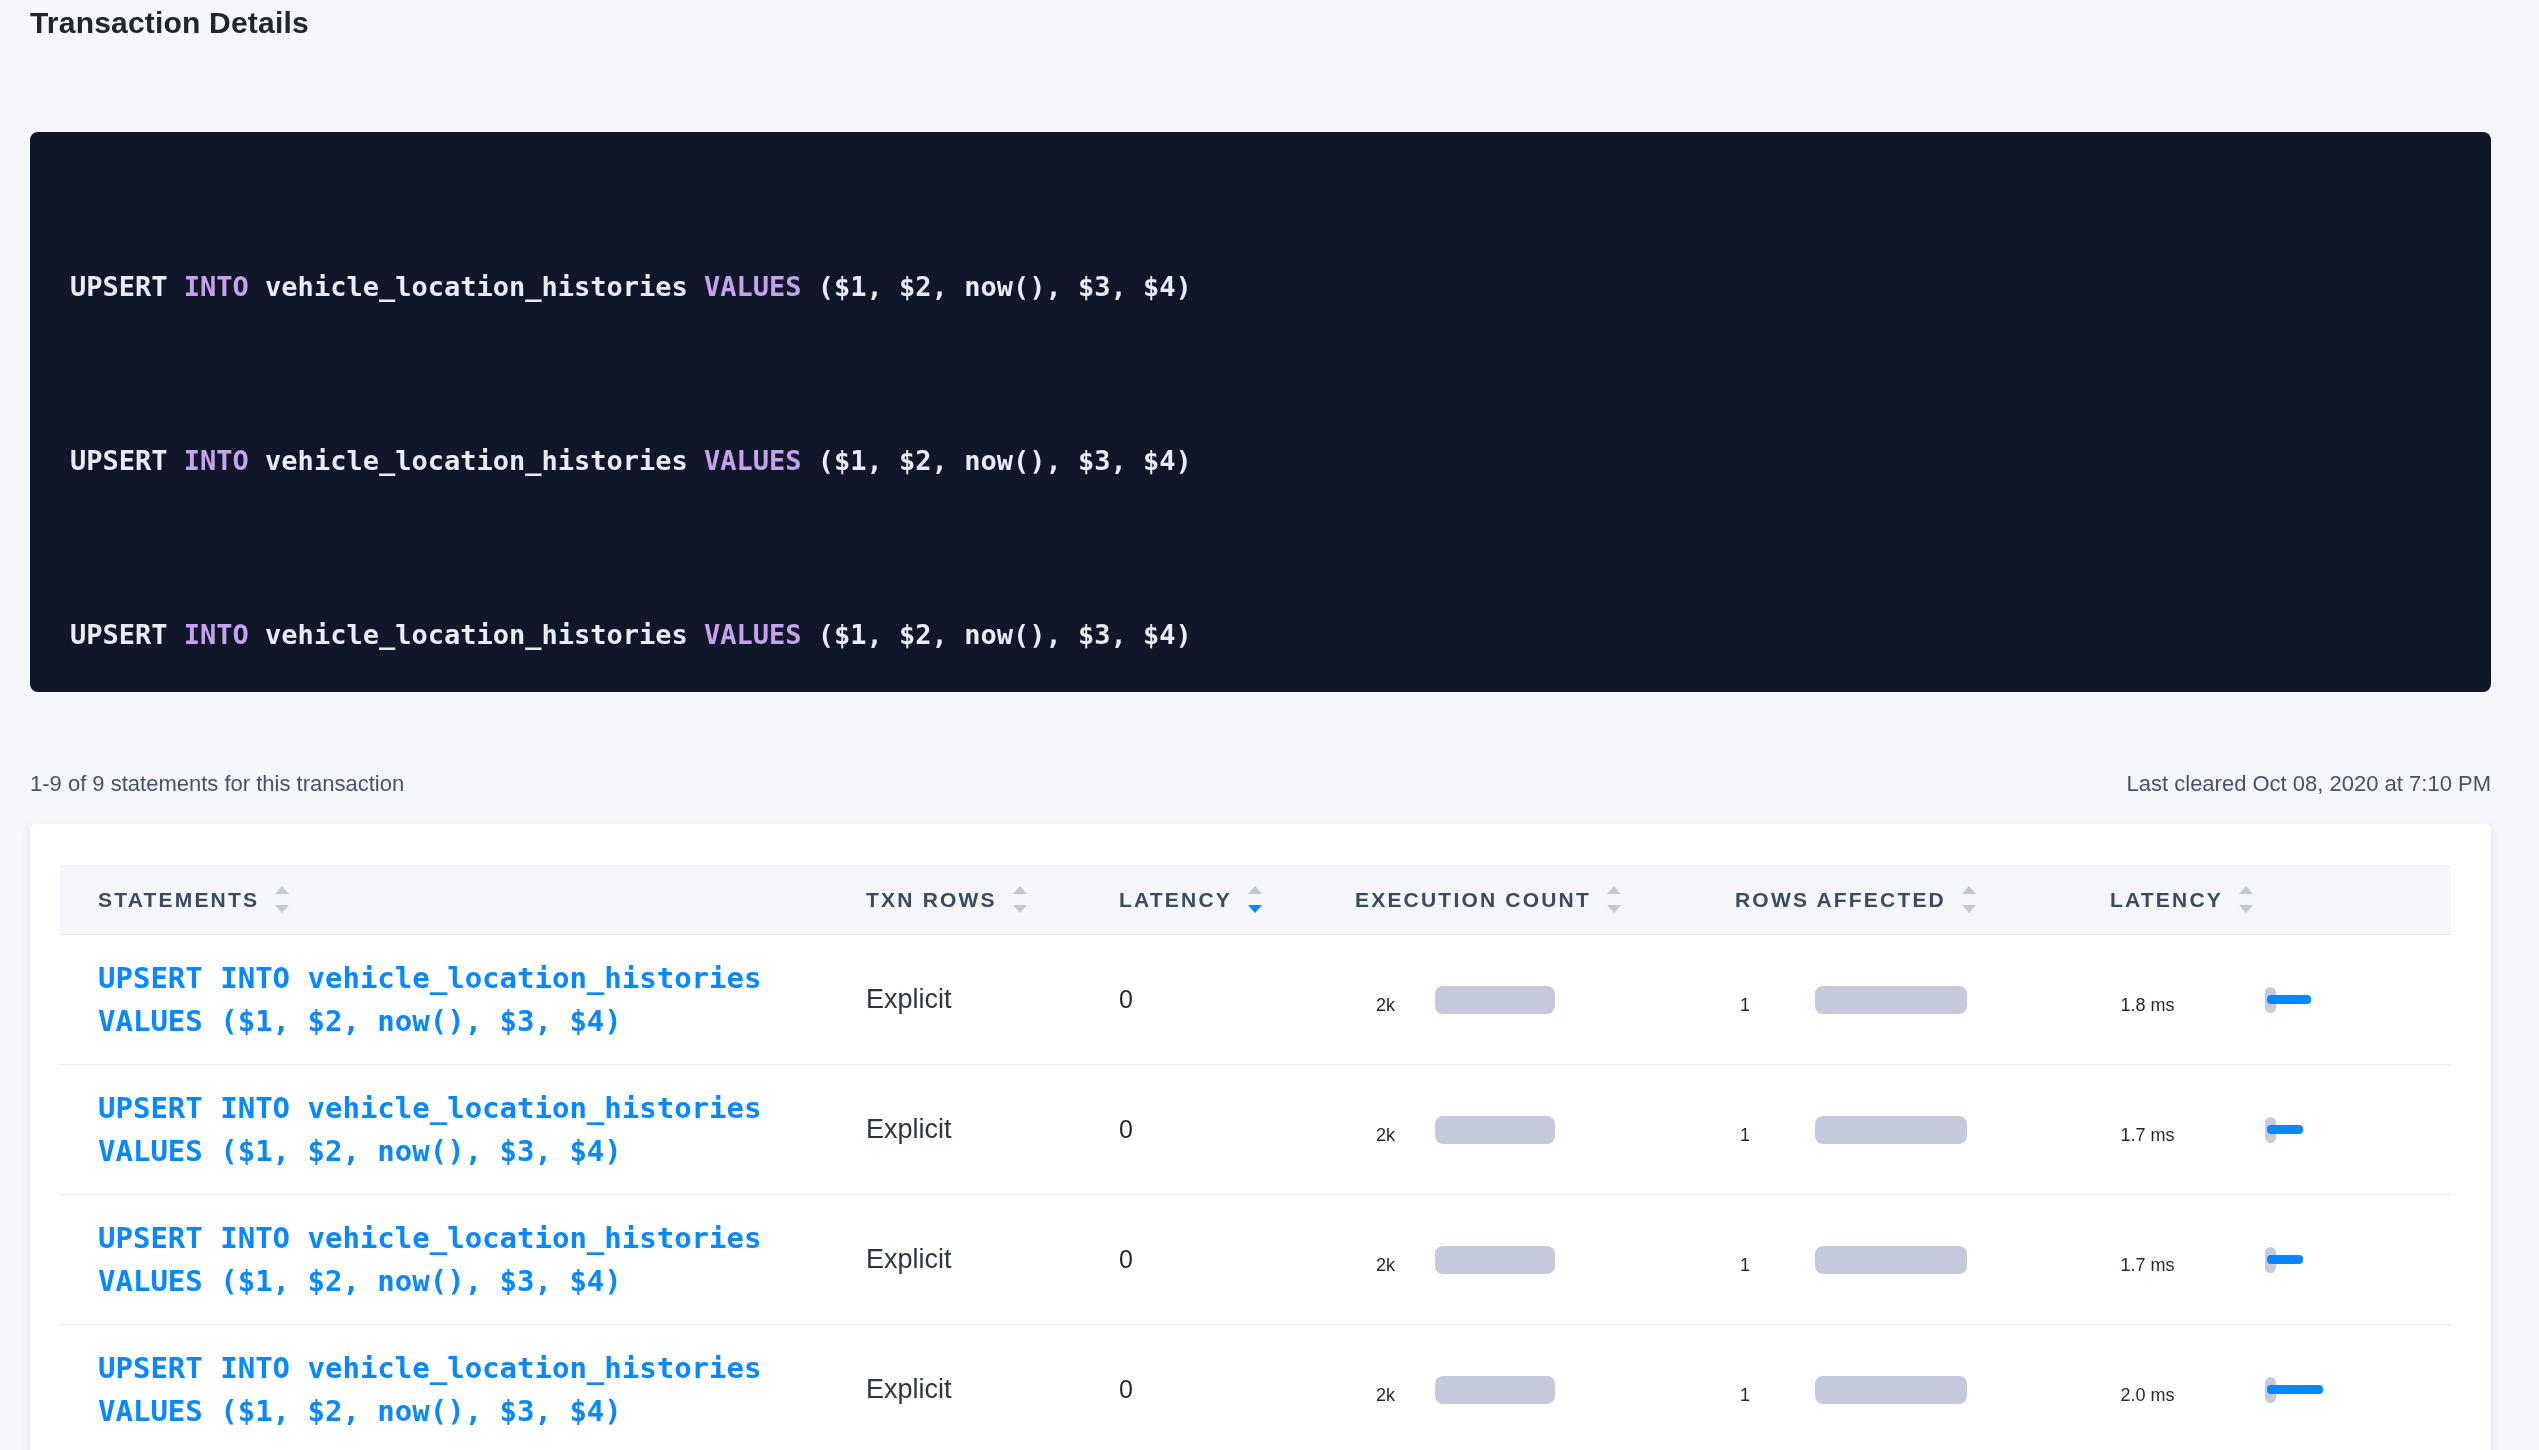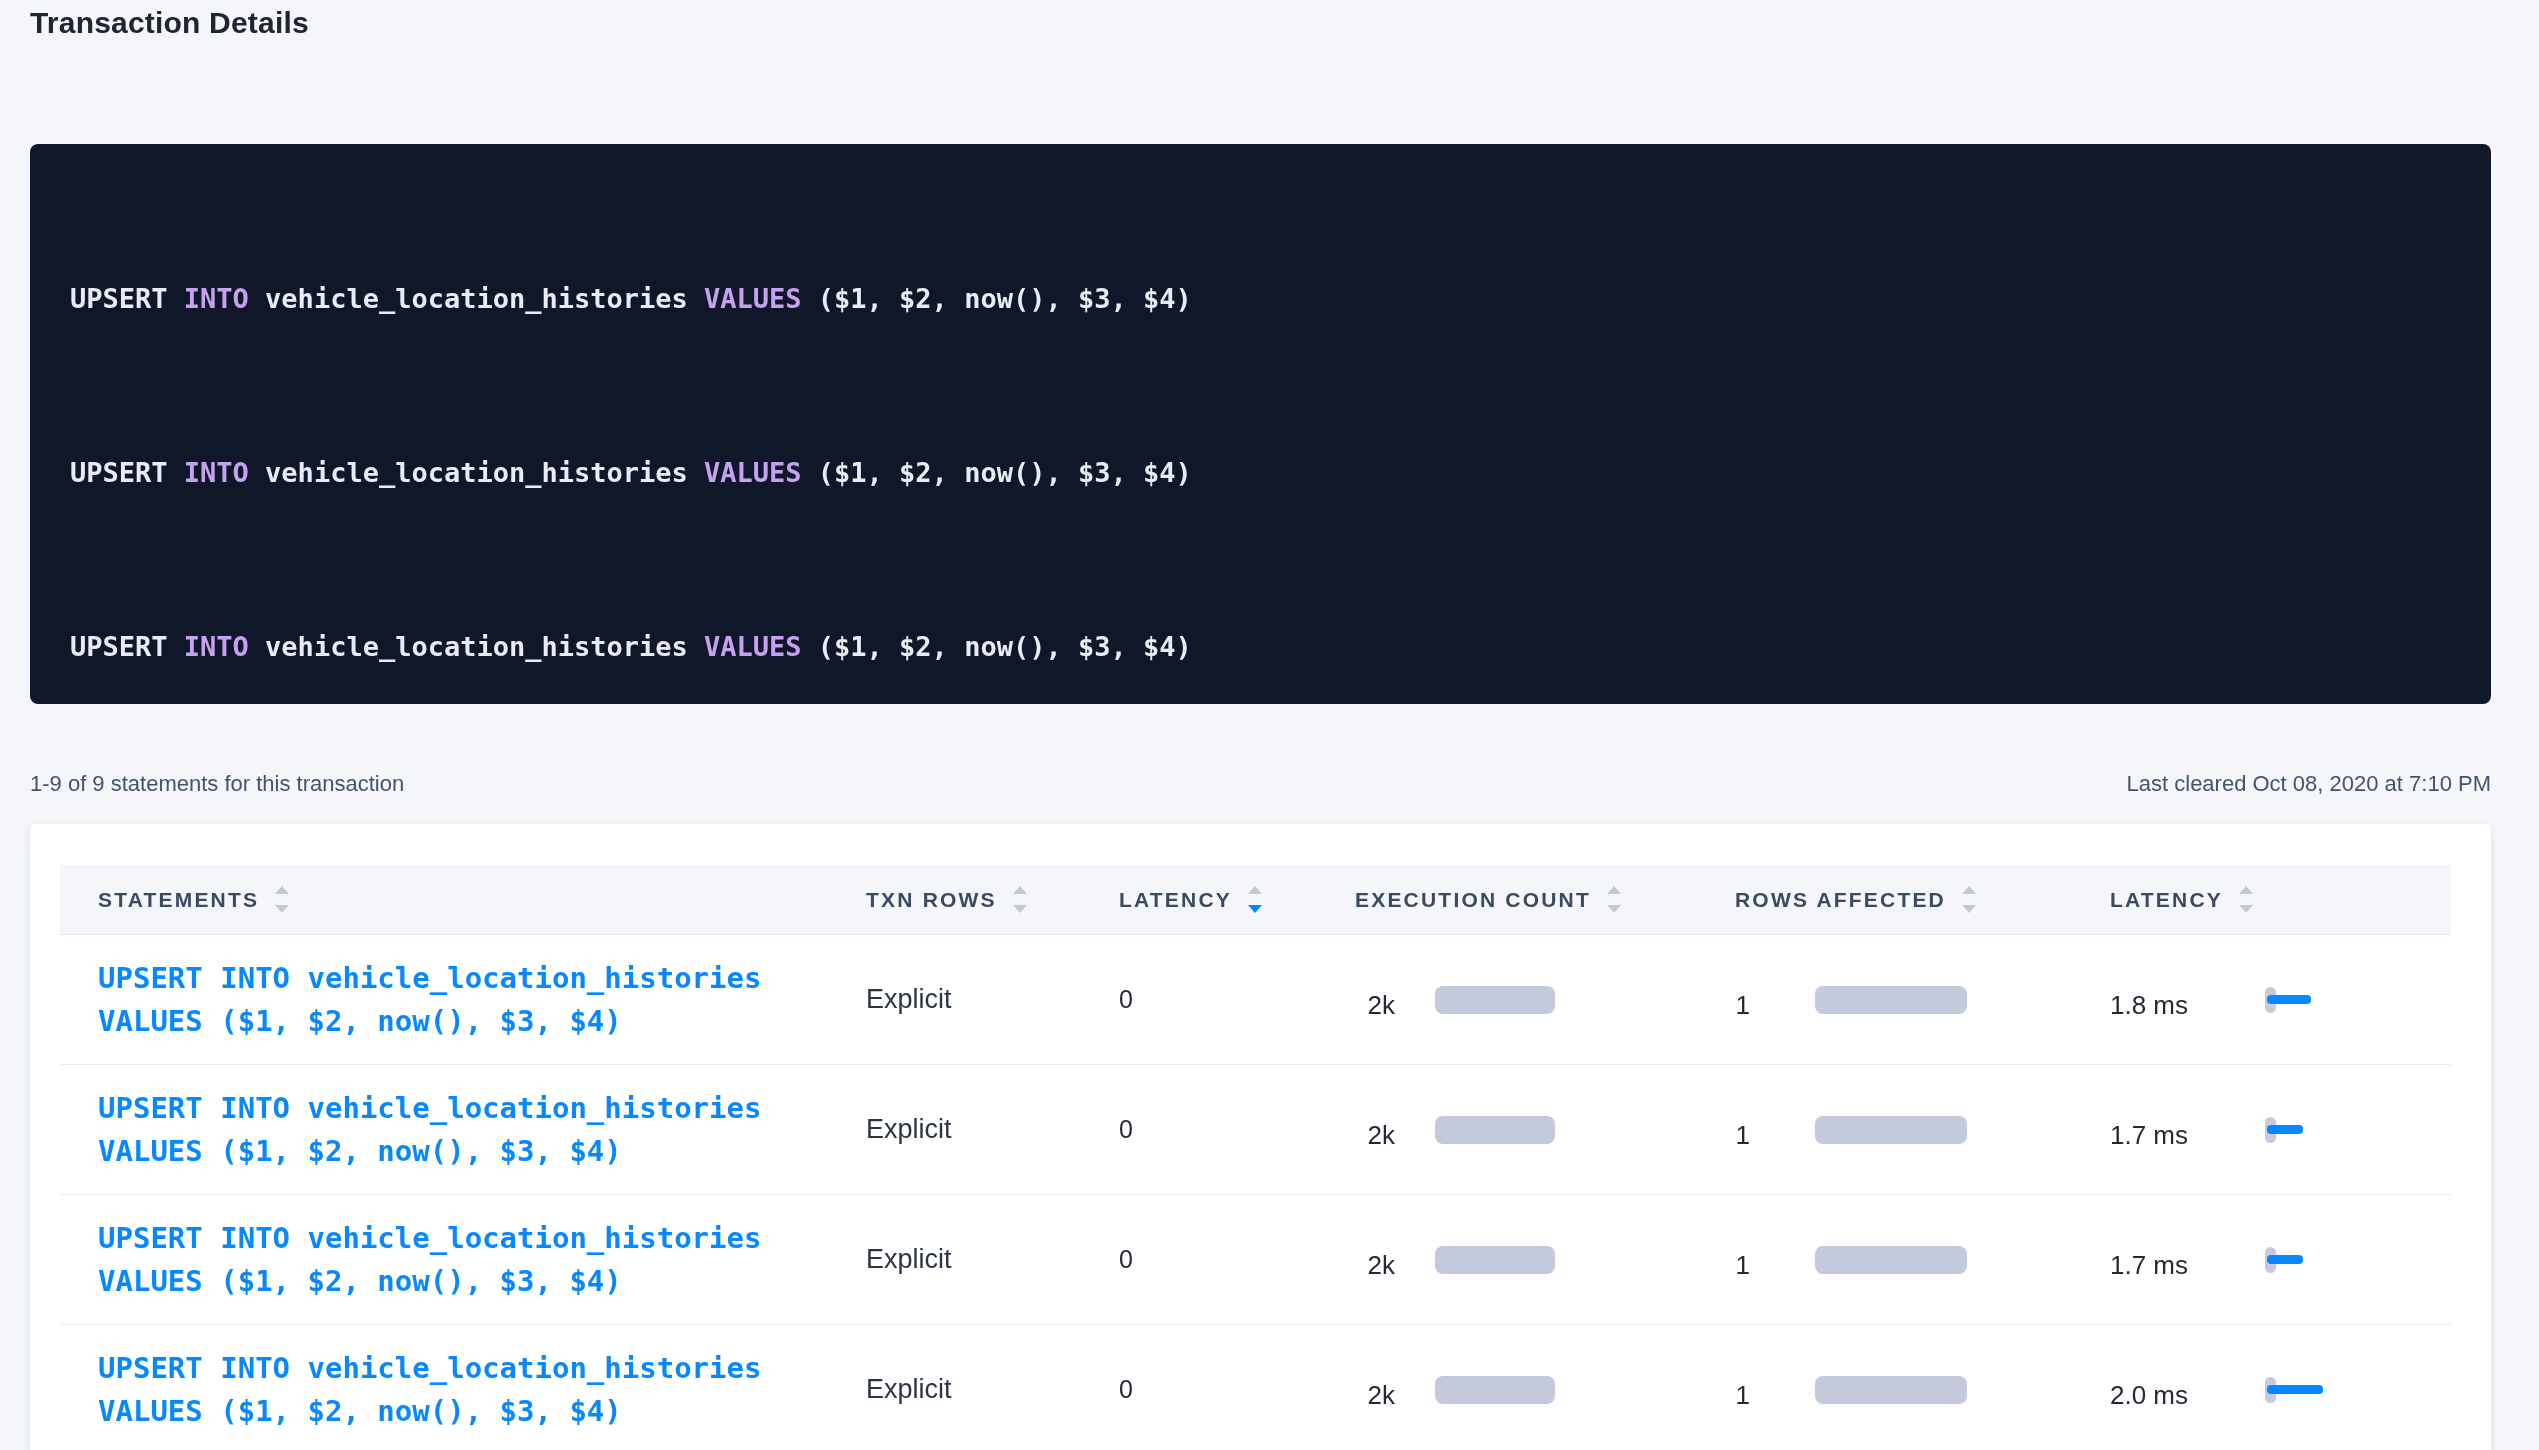--- a/index.html
+++ b/index.html
@@ -13,21 +13,21 @@
   body{
     width:2539px;height:1450px;overflow:hidden;position:relative;
     background:var(--page-bg);
     font-family:"Liberation Sans",sans-serif;color:var(--body-text);
   }
   .page-title{
     position:absolute;left:30px;top:6px;margin:0;
     font-size:30px;font-weight:600;color:#20262f;letter-spacing:.2px;
   }
   .code-box{
-    position:absolute;left:30px;top:144px;width:2461px;height:560px;
+    position:absolute;left:30px;top:132px;width:2461px;height:560px;
     background:var(--code-bg);border-radius:8px;padding:46px 40px;
     font-family:"DejaVu Sans Mono",monospace;font-size:27px;font-weight:700;
     line-height:43.5px;color:var(--code-text);white-space:pre;overflow:hidden;
   }
   .code-line .kw{color:var(--code-kw);}
   .summary-row{
     position:absolute;left:30px;top:771px;width:2461px;
     display:flex;justify-content:space-between;align-items:center;
     font-size:22px;color:var(--muted);
   }
@@ -58,21 +58,21 @@
   .tr{height:130px;border-bottom:1px solid var(--row-border);background:#fff;}
   .stmt-link{
     display:block;font-family:"DejaVu Sans Mono",monospace;
     font-size:29px;font-weight:700;line-height:43px;
     color:var(--accent);text-decoration:none;cursor:pointer;white-space:pre;
   }
   .stmt-line{display:block;}
   .td.c2{font-size:27px;color:#2c3544;}
   .td.c3{font-size:25px;color:var(--body-text);}
   .td.c4,.td.c5,.td.c6{display:flex;align-items:center;}
-  .num{font-size:26px;color:var(--body-text);white-space:nowrap;margin-top:11px;}
+  .num{font-size:18px;color:var(--body-text);white-space:nowrap;margin-top:11px;}
   .c4 .num{display:inline-block;width:40px;text-align:right;}
   .c5 .num{display:inline-block;width:15px;text-align:right;}
   .c6 .num{display:inline-block;width:75px;text-align:center;}
   .bar{display:inline-block;height:28px;border-radius:8px;background:var(--bar);}
   .c4 .bar{margin-left:40px;}
   .c5 .bar{margin-left:65px;}
   .lat-viz{position:relative;margin-left:80px;height:28px;display:flex;align-items:center;}
   .lat-tick{position:absolute;left:0;top:1px;width:11px;height:26px;border-radius:6px;background:var(--tick);}
   .lat-bar{position:relative;z-index:1;margin-left:2px;height:9px;border-radius:4px;background:var(--accent);}
 </style>

